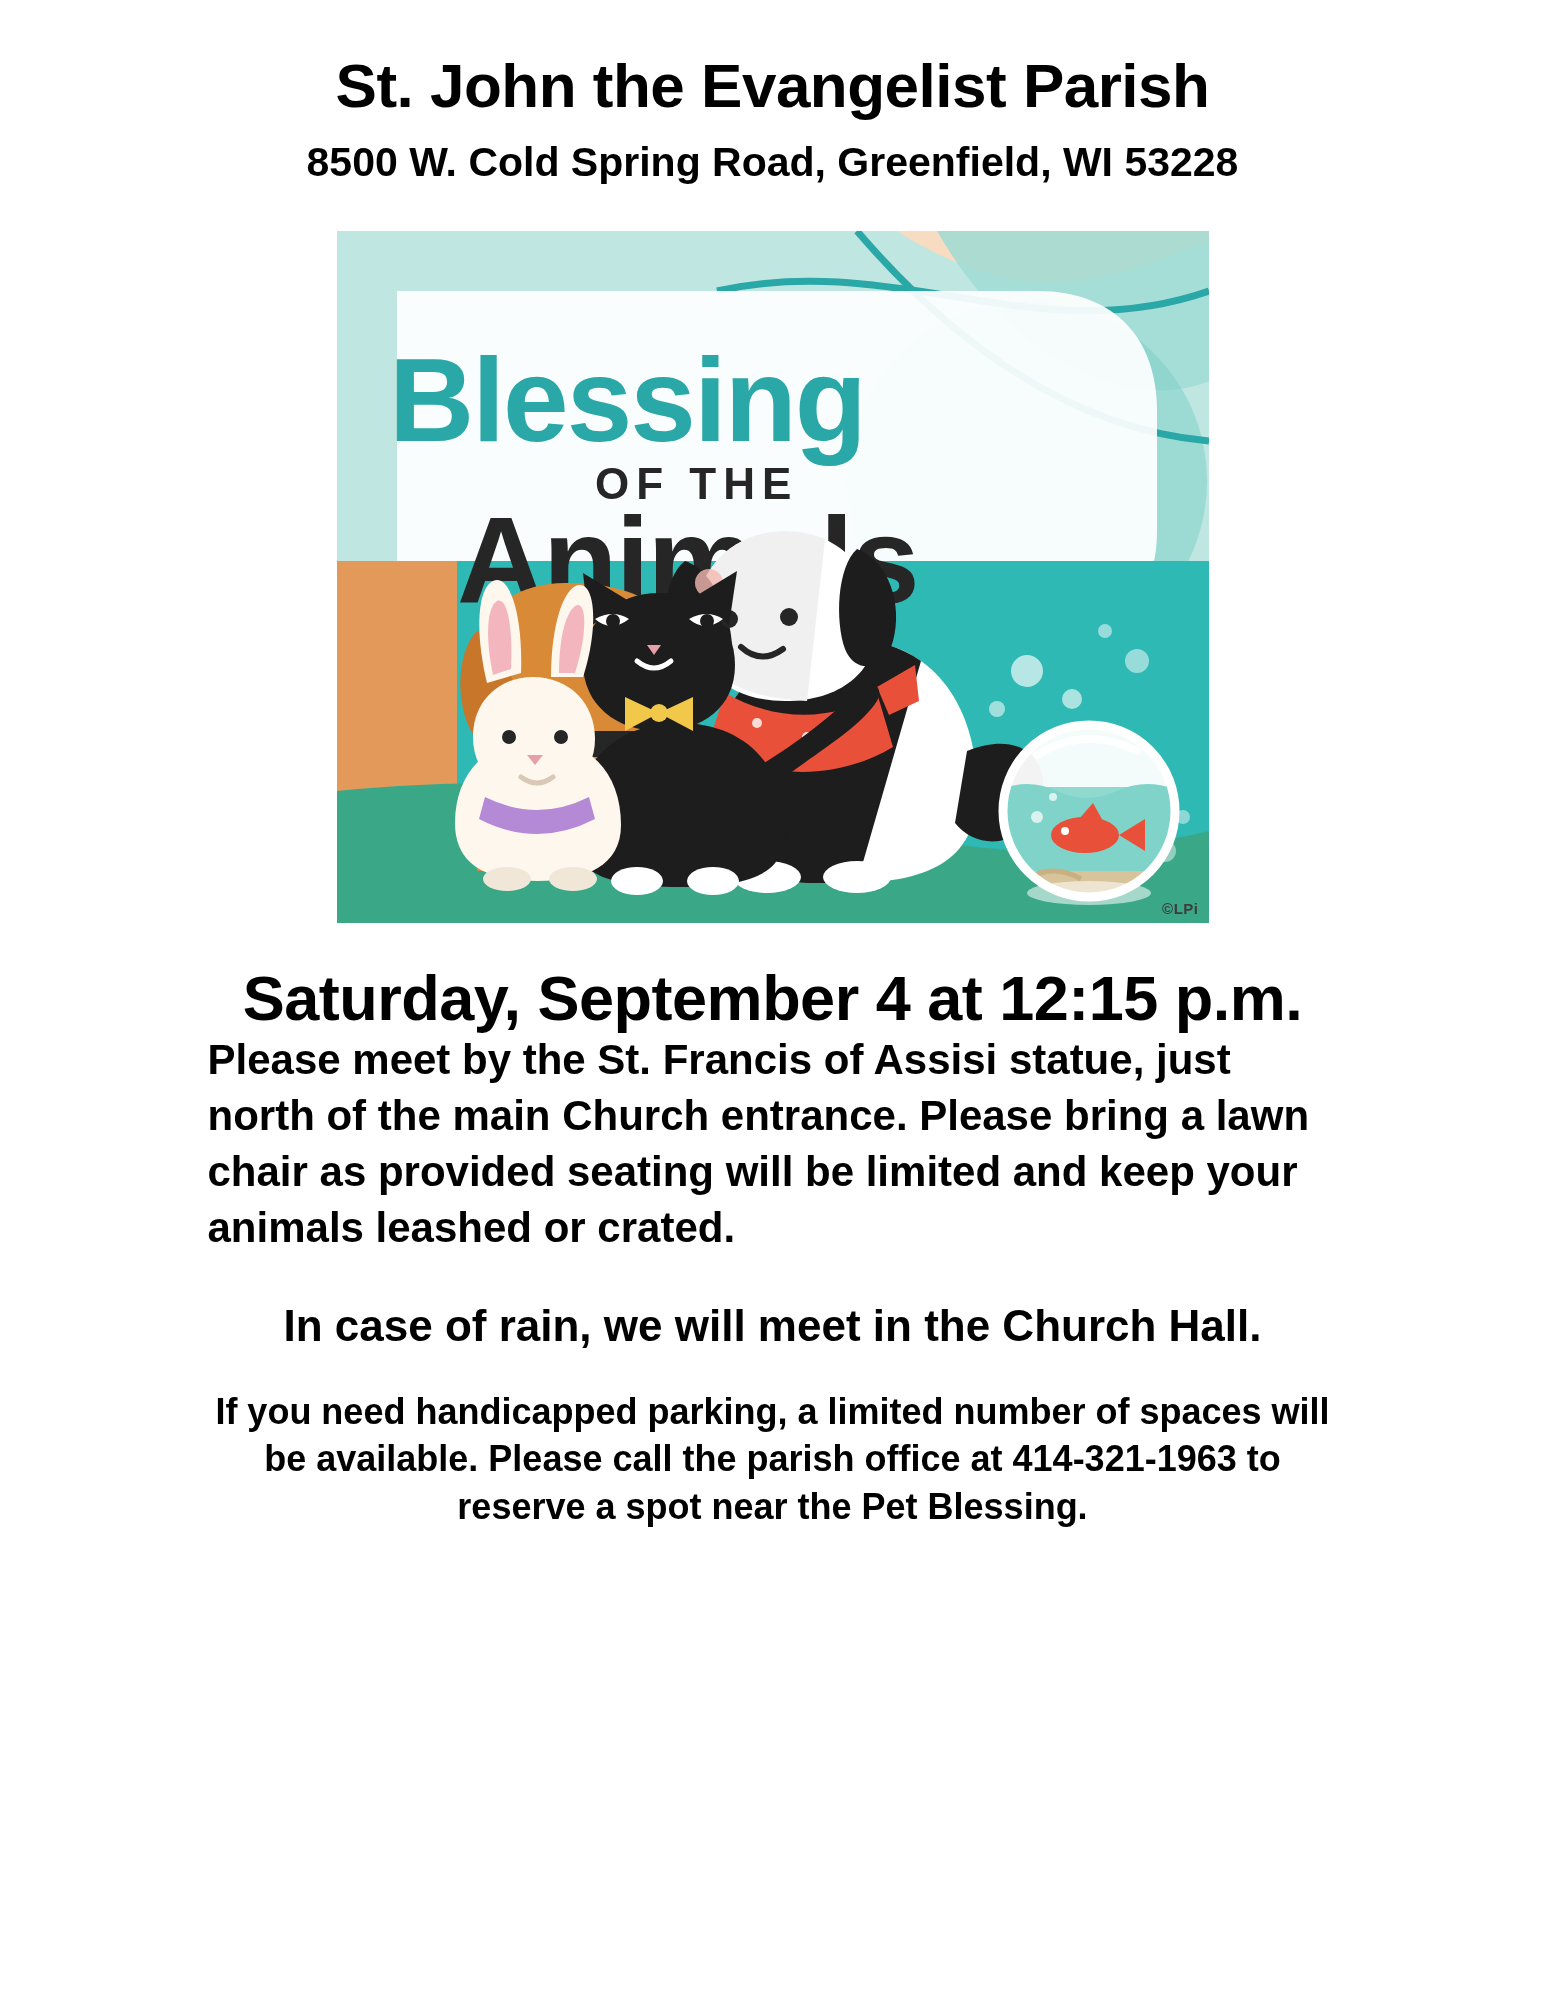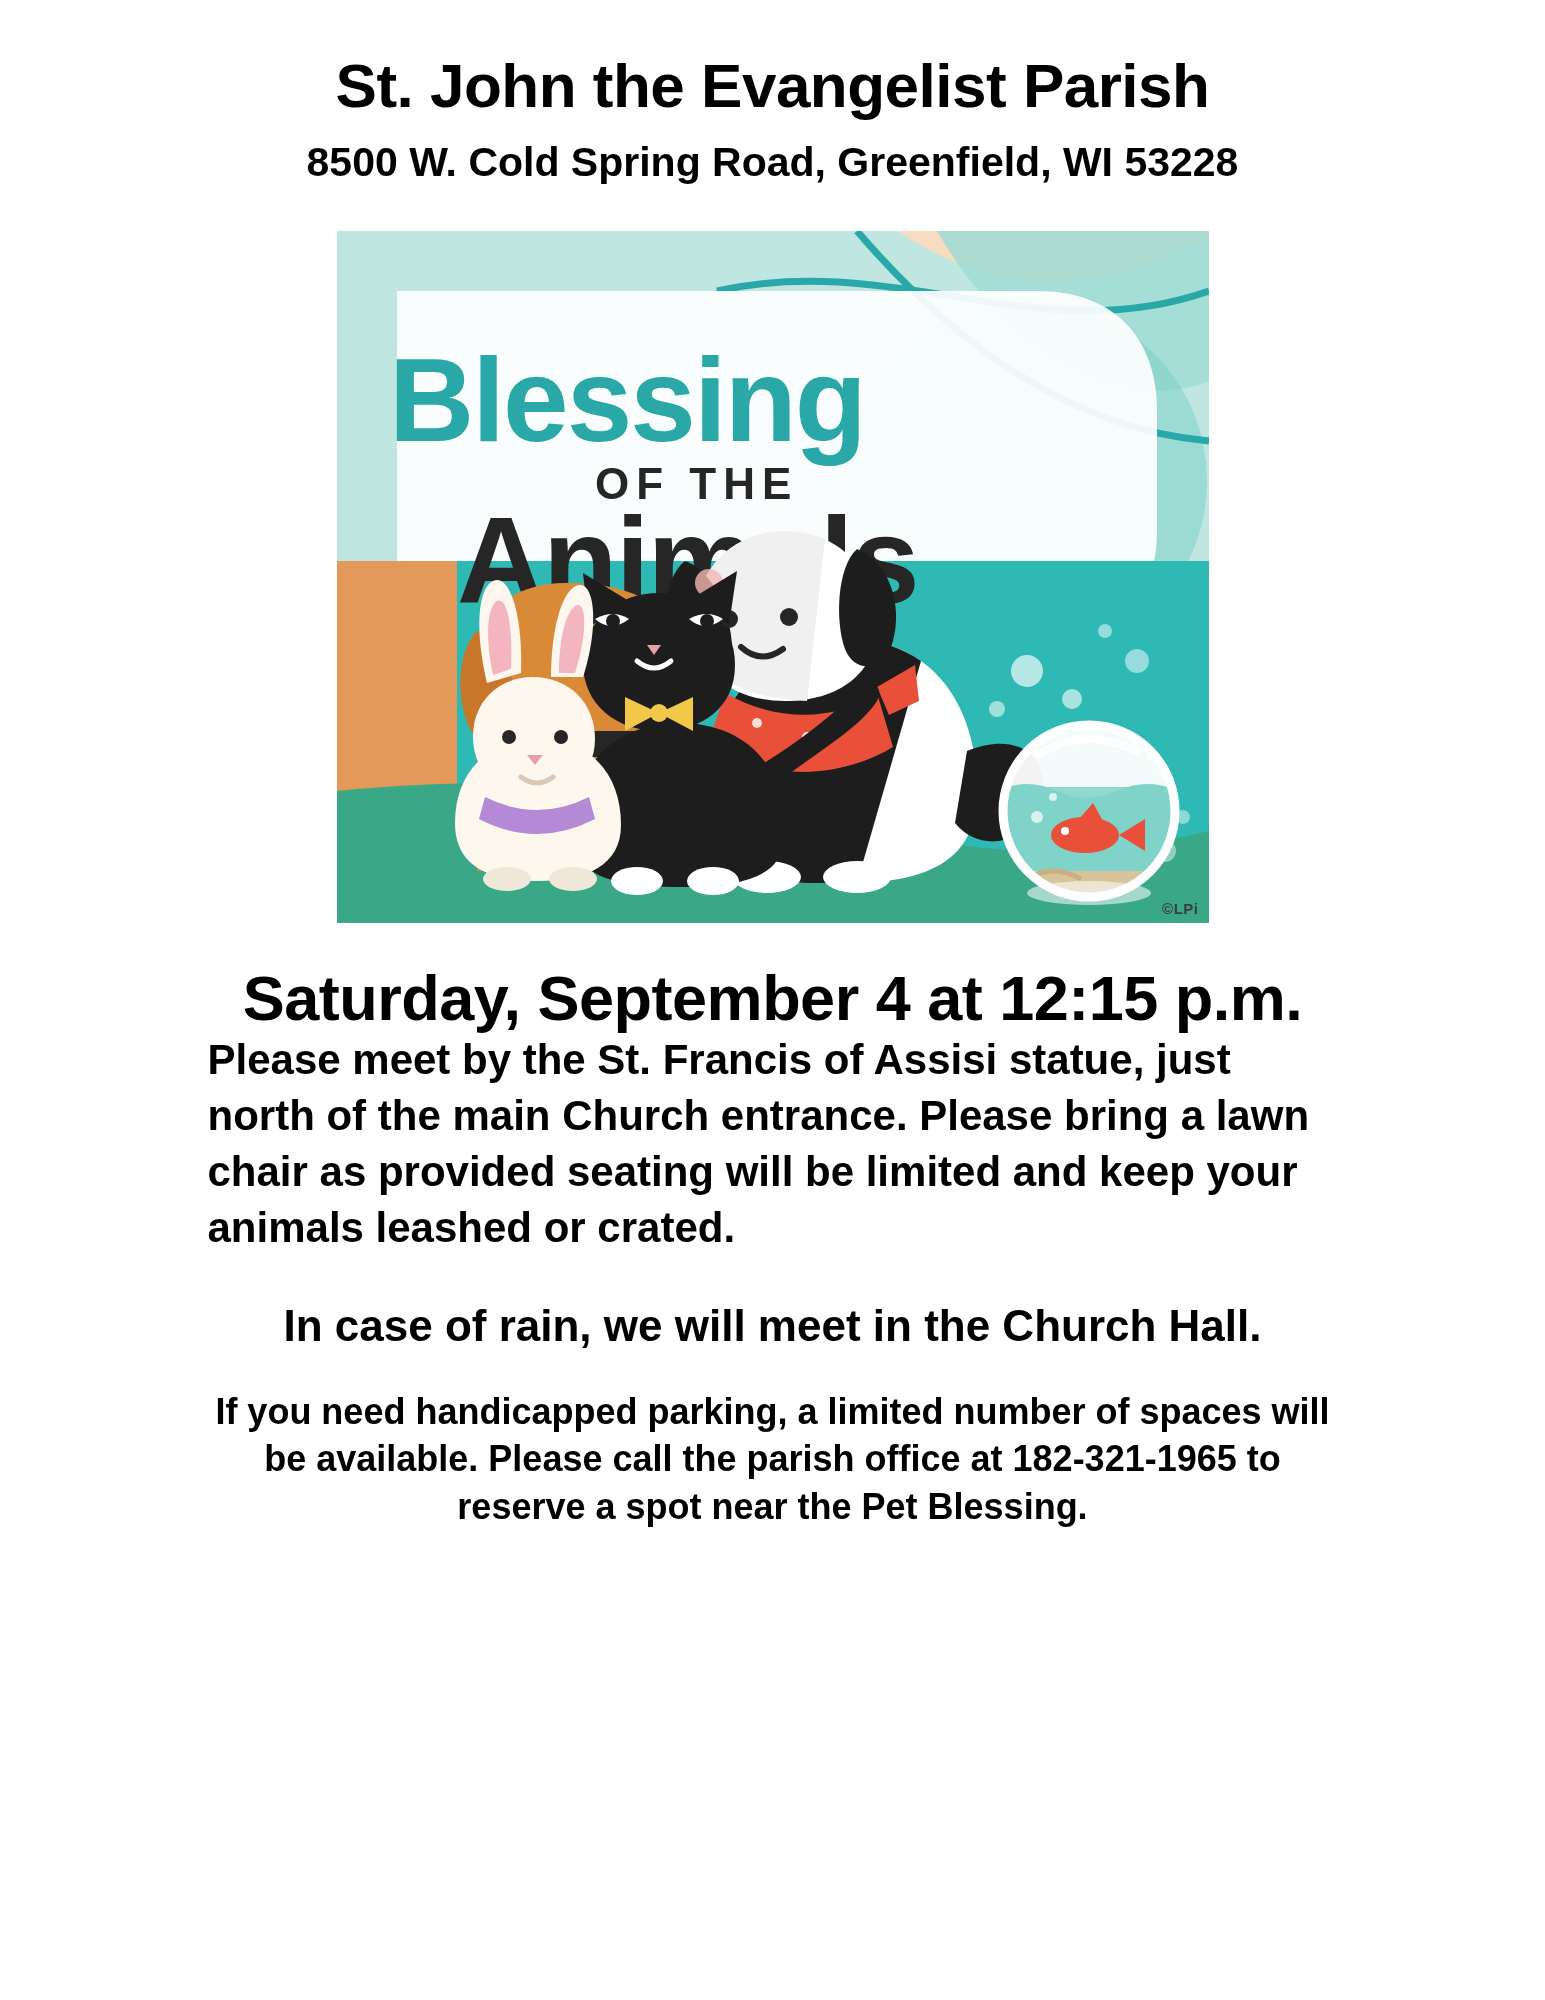--- a/index.html
+++ b/index.html
@@ -248,15 +248,15 @@
           </g>
         </g>
       </svg>
     </div>
     <div class="credit">©LPi</div>
   </div>
 
   <div class="event-date">Saturday, September 4 at 12:15 p.m.</div>
   <div class="event-body">Please meet by the St. Francis of Assisi statue, just north of the main Church entrance. Please bring a lawn chair as provided seating will be limited and keep your animals leashed or crated.</div>
   <div class="rain-note">In case of rain, we will meet in the Church Hall.</div>
-  <div class="parking-note">If you need handicapped parking, a limited number of spaces will be available. Please call the parish office at 182-321-1965 to reserve a spot near the Pet Blessing.</div>
+  <div class="parking-note">If you need handicapped parking, a limited number of spaces will be available. Please call the parish office at 414-321-1963 to reserve a spot near the Pet Blessing.</div>
 
 </div>
 
 </body></html>

